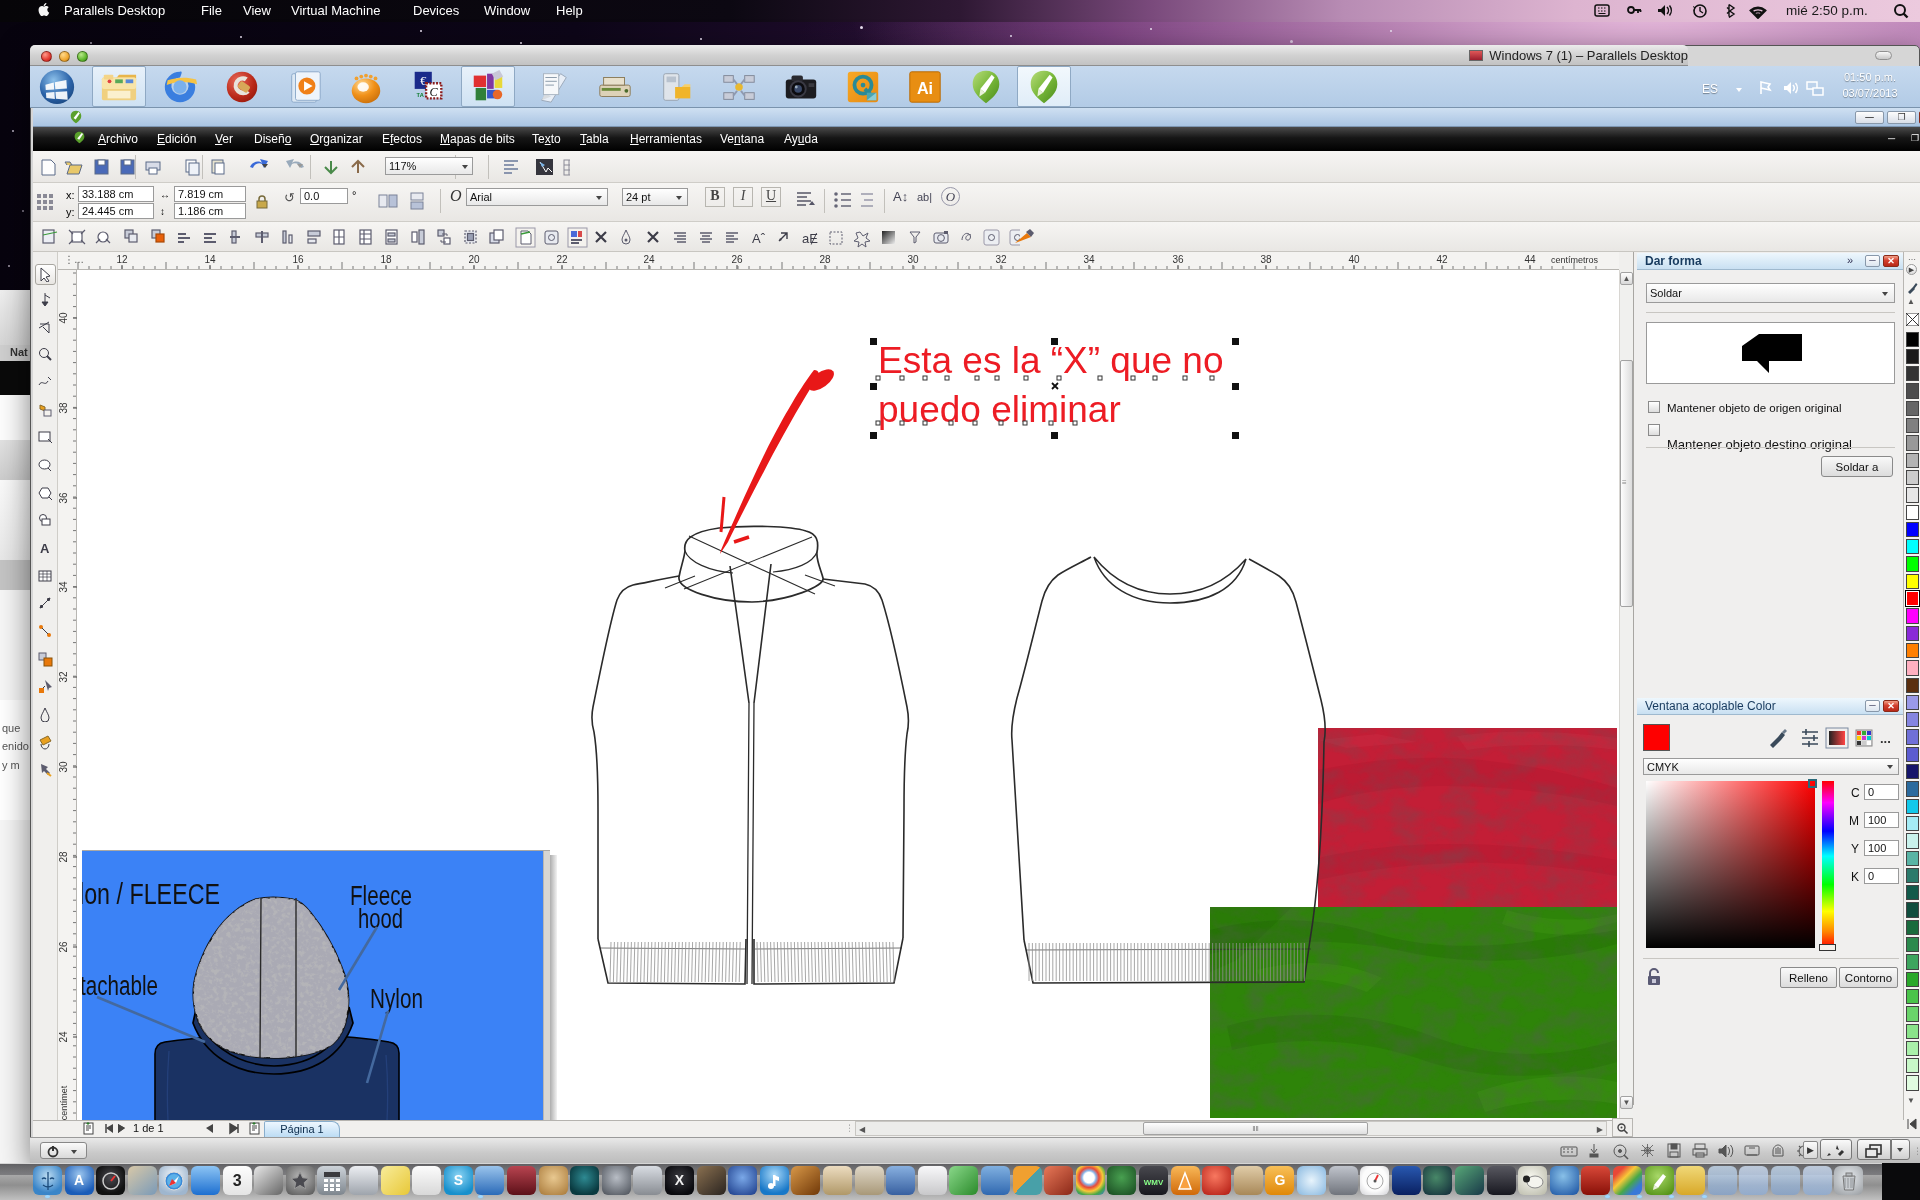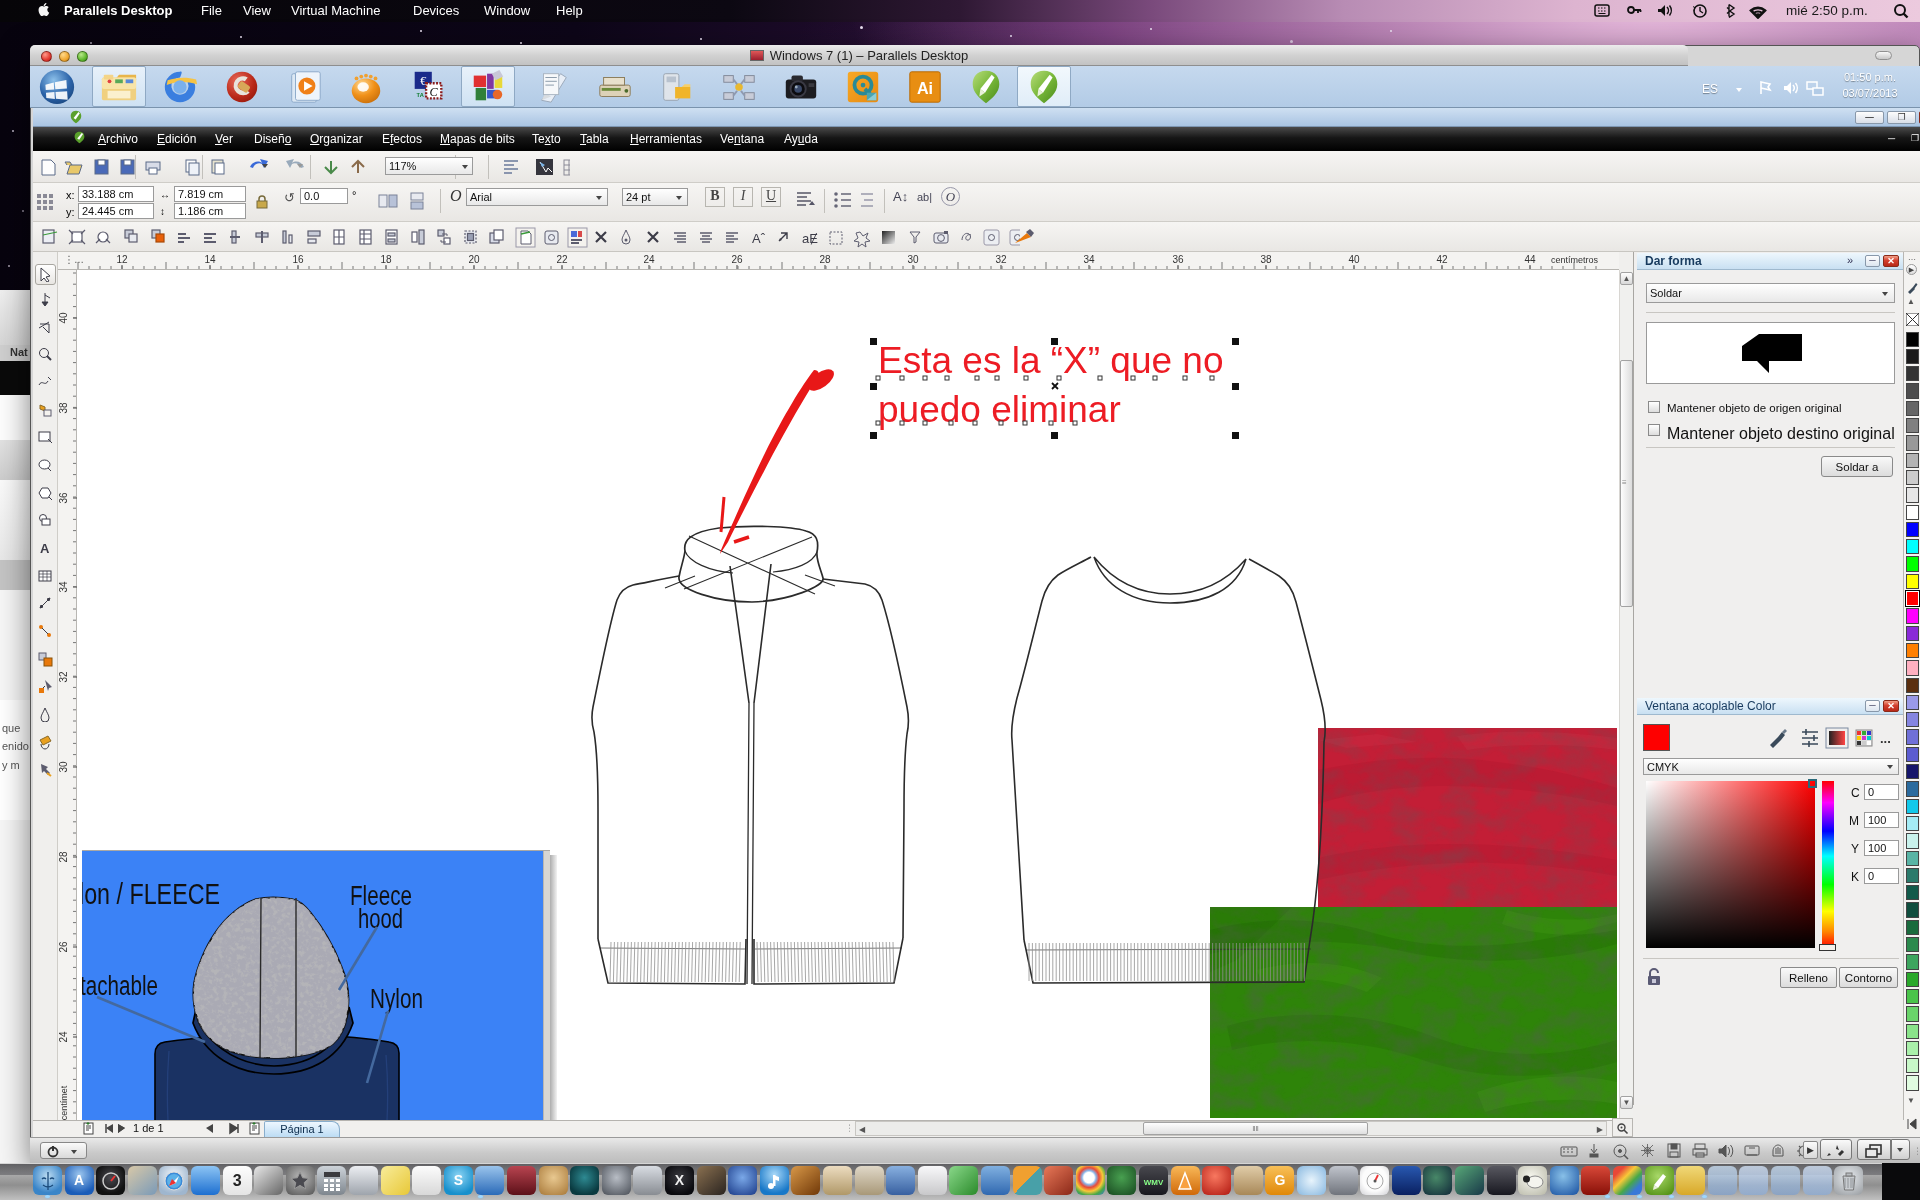--- a/index.html
+++ b/index.html
@@ -13,21 +13,21 @@
 .star{position:absolute;background:#e8dff0;border-radius:50%}
 
 #menubar{left:0;top:0;width:1920px;height:22px;
  background:linear-gradient(90deg,#060508 0%,#0c0812 38%,#2e1833 50%,#7a4a7c 60%,#b88cb4 70%,#ddb4d0 82%,#eccade 100%);
  color:#fff;font-size:13px}
 #menubar .mi{position:absolute;top:3px;white-space:nowrap}
 #menubar .dk{color:#1a1a1a}
 
 #pwin{left:30px;top:45px;width:1890px;height:1117px;background:#d6d6d6;border:1px solid #555;border-radius:5px 5px 0 0;box-shadow:0 10px 30px rgba(0,0,0,.5)}
 #ptitle{left:30px;top:45px;width:1658px;height:21px;border-radius:5px 5px 0 0;
- background:linear-gradient(#ececec,#d2d2d2 50%,#c2c2c2);border-bottom:1px solid #8e8e8e;color:#222;font-size:13px;text-align:center}
+ background:linear-gradient(#ececec,#d2d2d2 50%,#c2c2c2);border-bottom:1px solid #8e8e8e;color:#222;font-size:13px;text-align:right}
 .tl{position:absolute;top:50.5px;width:11px;height:11px;border-radius:50%;border:.5px solid rgba(0,0,0,.35)}
 #wtb{left:30px;top:66px;width:1890px;height:42px;background:linear-gradient(#c6d9ee,#b2cbe6);border-bottom:1px solid #7a93ad}
 .wic{position:absolute;top:68px;width:40px;height:38px}
 .wbx{position:absolute;top:66px;width:54px;height:41px;background:linear-gradient(#e8f1fa,#cfe2f3);border:1px solid #8fa9c4;border-radius:2px}
 #wclock{position:absolute;top:69px;left:1825px;width:90px;color:#fff;font-size:11px;text-align:center;line-height:16px;text-shadow:0 1px 1px rgba(0,0,0,.4)}
 
 #cwin{left:33px;top:108px;width:1887px;height:1029px;background:#f0efed}
 #ctitle{left:33px;top:108px;width:1887px;height:19px;background:linear-gradient(#cfe0f2,#a9c4e2);color:#1a1a1a;font-size:12px;border-bottom:1px solid #7d96b2}
 #cmenu{left:33px;top:127px;width:1887px;height:24px;background:linear-gradient(#4a4a4a,#161616 45%,#000);color:#fff;font-size:12px}
 #cmenu span{position:absolute;top:5px}
@@ -74,21 +74,21 @@
 <span class="star" style="left:240px;top:36px;width:2px;height:2px"></span>
 <span class="star" style="left:90px;top:42px;width:2px;height:2px;opacity:.7"></span>
 <span class="star" style="left:12px;top:130px;width:2px;height:2px;opacity:.8"></span>
 <span class="star" style="left:22px;top:210px;width:2px;height:2px;opacity:.6"></span>
 <span class="star" style="left:8px;top:265px;width:2px;height:2px;opacity:.7"></span>
 </div>
 <div class="a" id="menubar">
  <svg class="a" style="left:38px;top:3px" width="14" height="16" viewBox="0 0 14 16">
       <path fill="#f5f5f5" d="M11.6 8.4c0-2 1.6-3 1.7-3.1-.9-1.4-2.4-1.6-2.9-1.6-1.2-.1-2.4.7-3 .7-.6 0-1.6-.7-2.6-.7C3.4 3.8 2.1 4.6 1.4 5.9-.1 8.4 1 12.2 2.4 14.3c.7 1 1.5 2.1 2.6 2.1 1 0 1.4-.7 2.7-.7 1.3 0 1.6.7 2.7.7 1.1 0 1.8-1 2.5-2 .8-1.2 1.1-2.3 1.1-2.4-.1 0-2.3-.9-2.4-3.6zM9.6 2.1c.6-.7 1-1.6.9-2.1-.9 0-1.9.6-2.5 1.3-.5.6-1 1.6-.9 2.5 1 .1 1.9-.5 2.5-1.7z" transform="scale(.8)"></path>
     </svg>
- <span class="mi" style="left:64px;font-weight:bold">Parallels Desktop</span>
+ <span class="mi" style="left:64px;font-weight:normal">Parallels Desktop</span>
  <span class="mi" style="left:201px">File</span>
  <span class="mi" style="left:243px">View</span>
  <span class="mi" style="left:291px">Virtual Machine</span>
  <span class="mi" style="left:413px">Devices</span>
  <span class="mi" style="left:484px">Window</span>
  <span class="mi" style="left:556px">Help</span>
 
  <svg class="a" style="left:1594px;top:4px" width="16" height="13">
       <rect x="1" y="1" width="14" height="11" rx="2" fill="none" stroke="#111" stroke-width="1.5"></rect>
       <path d="M4 4h1.5M7 4h1.5M10 4h1.5M4 7h1.5M7 7h1.5M10 7h1.5M4.5 9.5h7" stroke="#111" stroke-width="1.2"></path>
@@ -1239,21 +1239,21 @@
   <span class="a" style="left:246px;top:2px;width:16px;height:12px;background:linear-gradient(#f2a088,#d44030 45%,#b82818);border:1px solid #8a2a1a;border-radius:2px;text-align:center;line-height:11px;color:#fff;font-weight:bold;font-size:9px">✕</span>
  </div>
  <div class="cmb" style="left:1646px;top:283px;width:249px;height:20px;padding-top:3px">Soldar<span class="dar" style="right:6px;top:8px"></span></div>
  <div class="a" style="left:1646px;top:312px;width:249px;height:1px;background:#c8c6c2"></div>
  <div class="a" style="left:1646px;top:322px;width:249px;height:62px;background:#fff;border:1px solid #9a9a9a">
   <svg width="247" height="60">
       <path d="M95 23 L112 11 L155 11 L155 38 L122 38 L122 50 L110 38 L95 38 Z" fill="#000"></path>
     </svg>
  </div>
  <span class="chk" style="left:1648px;top:401px"></span><span class="a" style="left:1667px;top:402px;font-size:11.5px;color:#111">Mantener objeto de origen original</span>
- <span class="chk" style="left:1648px;top:424px"></span><span class="a" style="left:1667px;top:425px;font-size:16px;color:#111">Mantener objeto destino original</span>
+ <span class="chk" style="left:1648px;top:424px"></span><span class="a" style="left:1667px;top:437px;font-size:13px;color:#111">Mantener objeto destino original</span>
  <div class="a" style="left:1646px;top:447px;width:249px;height:1px;background:#c8c6c2"></div>
  <div class="btn" style="left:1821px;top:456px;width:72px;height:21px;line-height:20px">Soldar a</div>
 <div class="a" id="dock2"></div>
  <div class="dtitle" style="left:1637px;top:698px;width:266px">
   <span class="a" style="left:8px;top:1px">Ventana acoplable Color</span>
   <span class="a" style="left:228px;top:2px;width:15px;height:12px;background:linear-gradient(#fdfdfd,#dde6f0);border:1px solid #8898aa;border-radius:2px;text-align:center;line-height:9px;color:#335;font-size:9px">─</span>
   <span class="a" style="left:246px;top:2px;width:16px;height:12px;background:linear-gradient(#f2a088,#d44030 45%,#b82818);border:1px solid #8a2a1a;border-radius:2px;text-align:center;line-height:11px;color:#fff;font-weight:bold;font-size:9px">✕</span>
  </div>
  <div class="a" style="left:1643px;top:724px;width:27px;height:27px;background:#fe0000;border:1px solid #555"></div>
  <svg class="a" style="left:1768px;top:727px" width="130" height="22">

